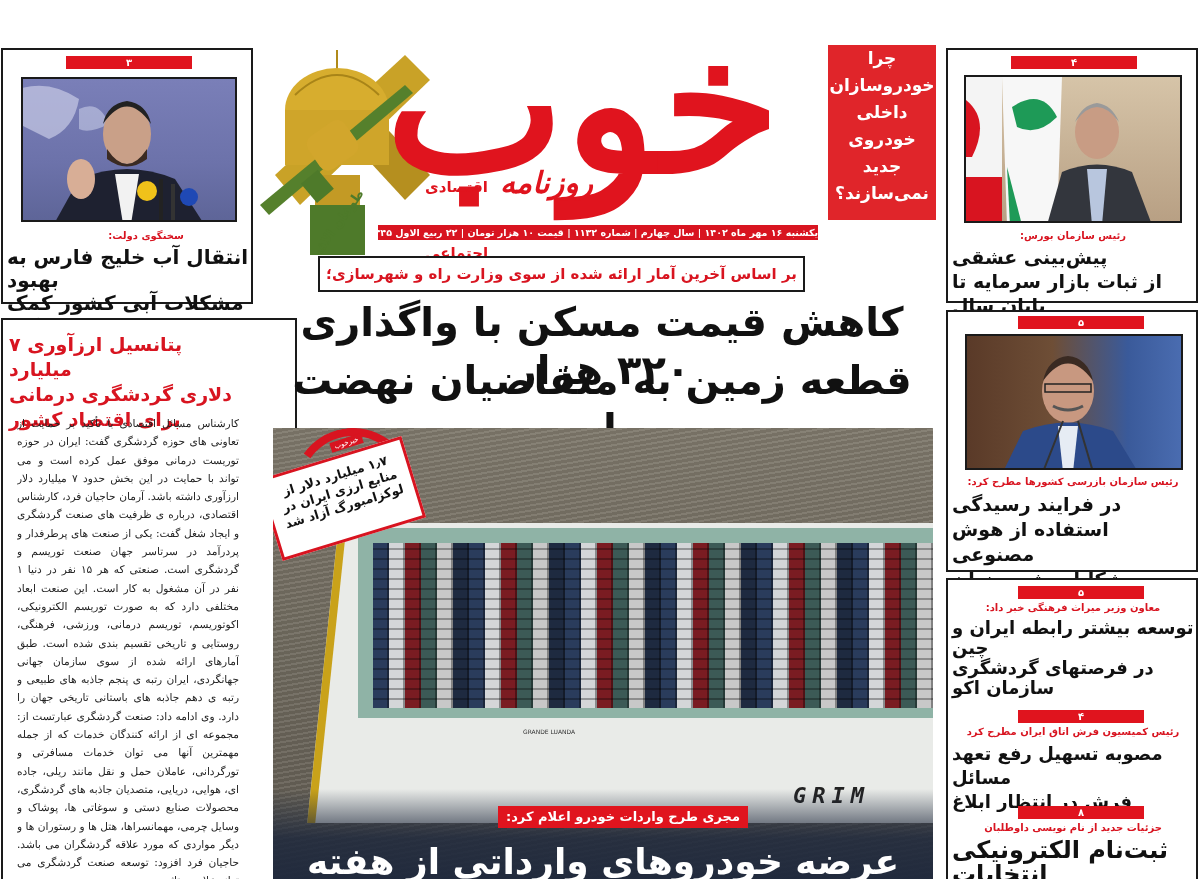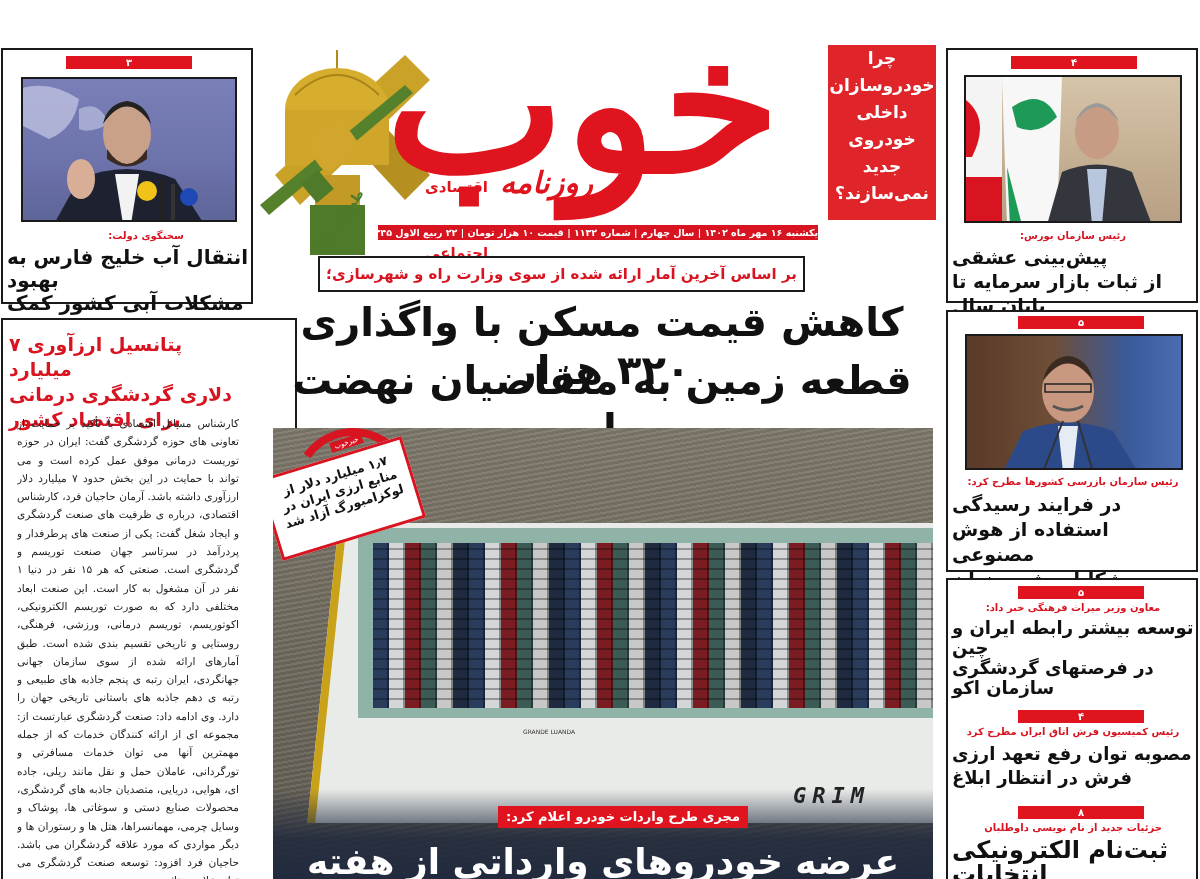--- a/index.html
+++ b/index.html
@@ -220,21 +220,21 @@
   <div class="kicker" style="left:10px; top:22px; width:230px;">معاون وزیر میراث فرهنگی خبر داد:</div>
   <div class="hl" style="left:4px; top:38px; width:244px; font-size:18px; line-height:20px;">
     <div>توسعه بیشتر رابطه ایران و چین</div>
     <div>در فرصتهای گردشگری</div>
     <div>سازمان اکو</div>
   </div>
 
   <div class="num-bar" style="left:70px; top:130px; width:126px;">۴</div>
   <div class="kicker" style="left:10px; top:146px; width:230px;">رئیس کمیسیون فرش اتاق ایران مطرح کرد</div>
   <div class="hl" style="left:4px; top:162px; width:244px; font-size:18px; line-height:24px;">
-    <div>مصوبه توان رفع تعهد ارزی</div>
+    <div>مصوبه تسهیل رفع تعهد مسائل</div>
     <div>فرش در انتظار ابلاغ</div>
   </div>
 
   <div class="num-bar" style="left:70px; top:226px; width:126px;">۸</div>
   <div class="kicker" style="left:10px; top:242px; width:230px;">جزئیات جدید از نام نویسی داوطلبان</div>
   <div class="hl" style="left:4px; top:258px; width:244px; font-size:24px; line-height:24px;">
     <div>ثبت‌نام الکترونیکی انتخابات</div>
   </div>
 </div>
 

